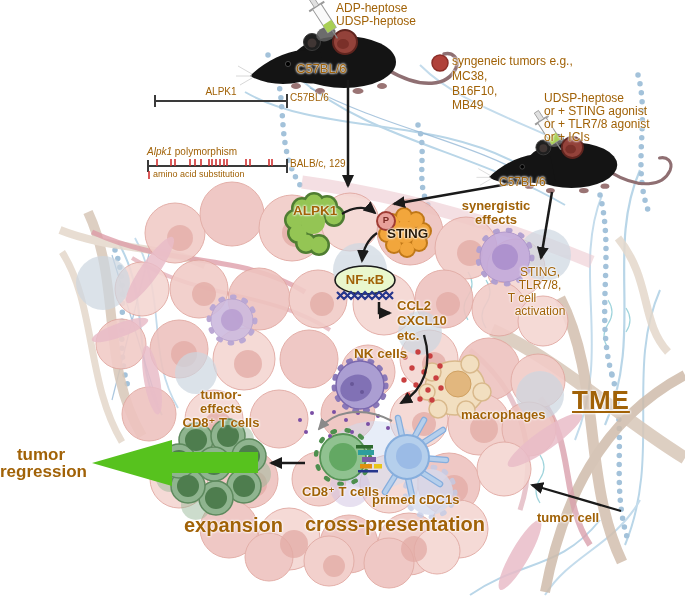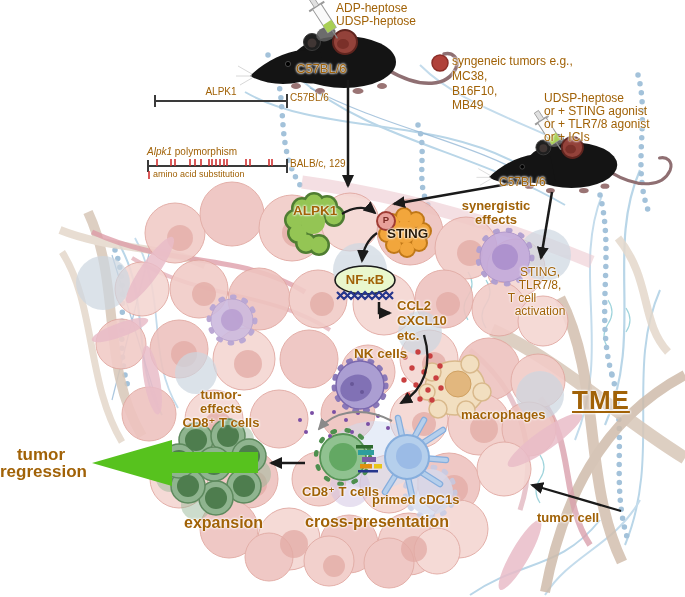--- a/index.html
+++ b/index.html
@@ -4,21 +4,21 @@
 <style>
   html,body{margin:0;padding:0;background:#fff;}
   #fig{position:relative;width:685px;height:597px;background:#fff;overflow:hidden;
        font-family:"Liberation Sans","DejaVu Sans",sans-serif;color:#1a1a1a;}
   #art{position:absolute;left:0;top:0;}
   .lbl{position:absolute;white-space:nowrap;color:#a16207;
        text-shadow:0 0 2px #fff,0 0 2px #fff,0 0 3px #fff;line-height:1.05;}
   .b{font-weight:bold;}
   .c{text-align:center;}
   .s10{font-size:10px;} .s9{font-size:9px;} .s12{font-size:12px;}
-  .s13{font-size:13px;} .s135{font-size:13.5px;} .s16{font-size:16px;}
+  .s13{font-size:13px;} .s135{font-size:13.5px;} .s16{font-size:20px;}
   .s17{font-size:17px;} .s26{font-size:26px;letter-spacing:1px;}
   .it{font-style:italic;}
 </style>
 </head>
 <body>
 
 <div id="fig">
 
 <svg id="art" width="685" height="597" viewBox="0 0 685 597">
   <defs>

